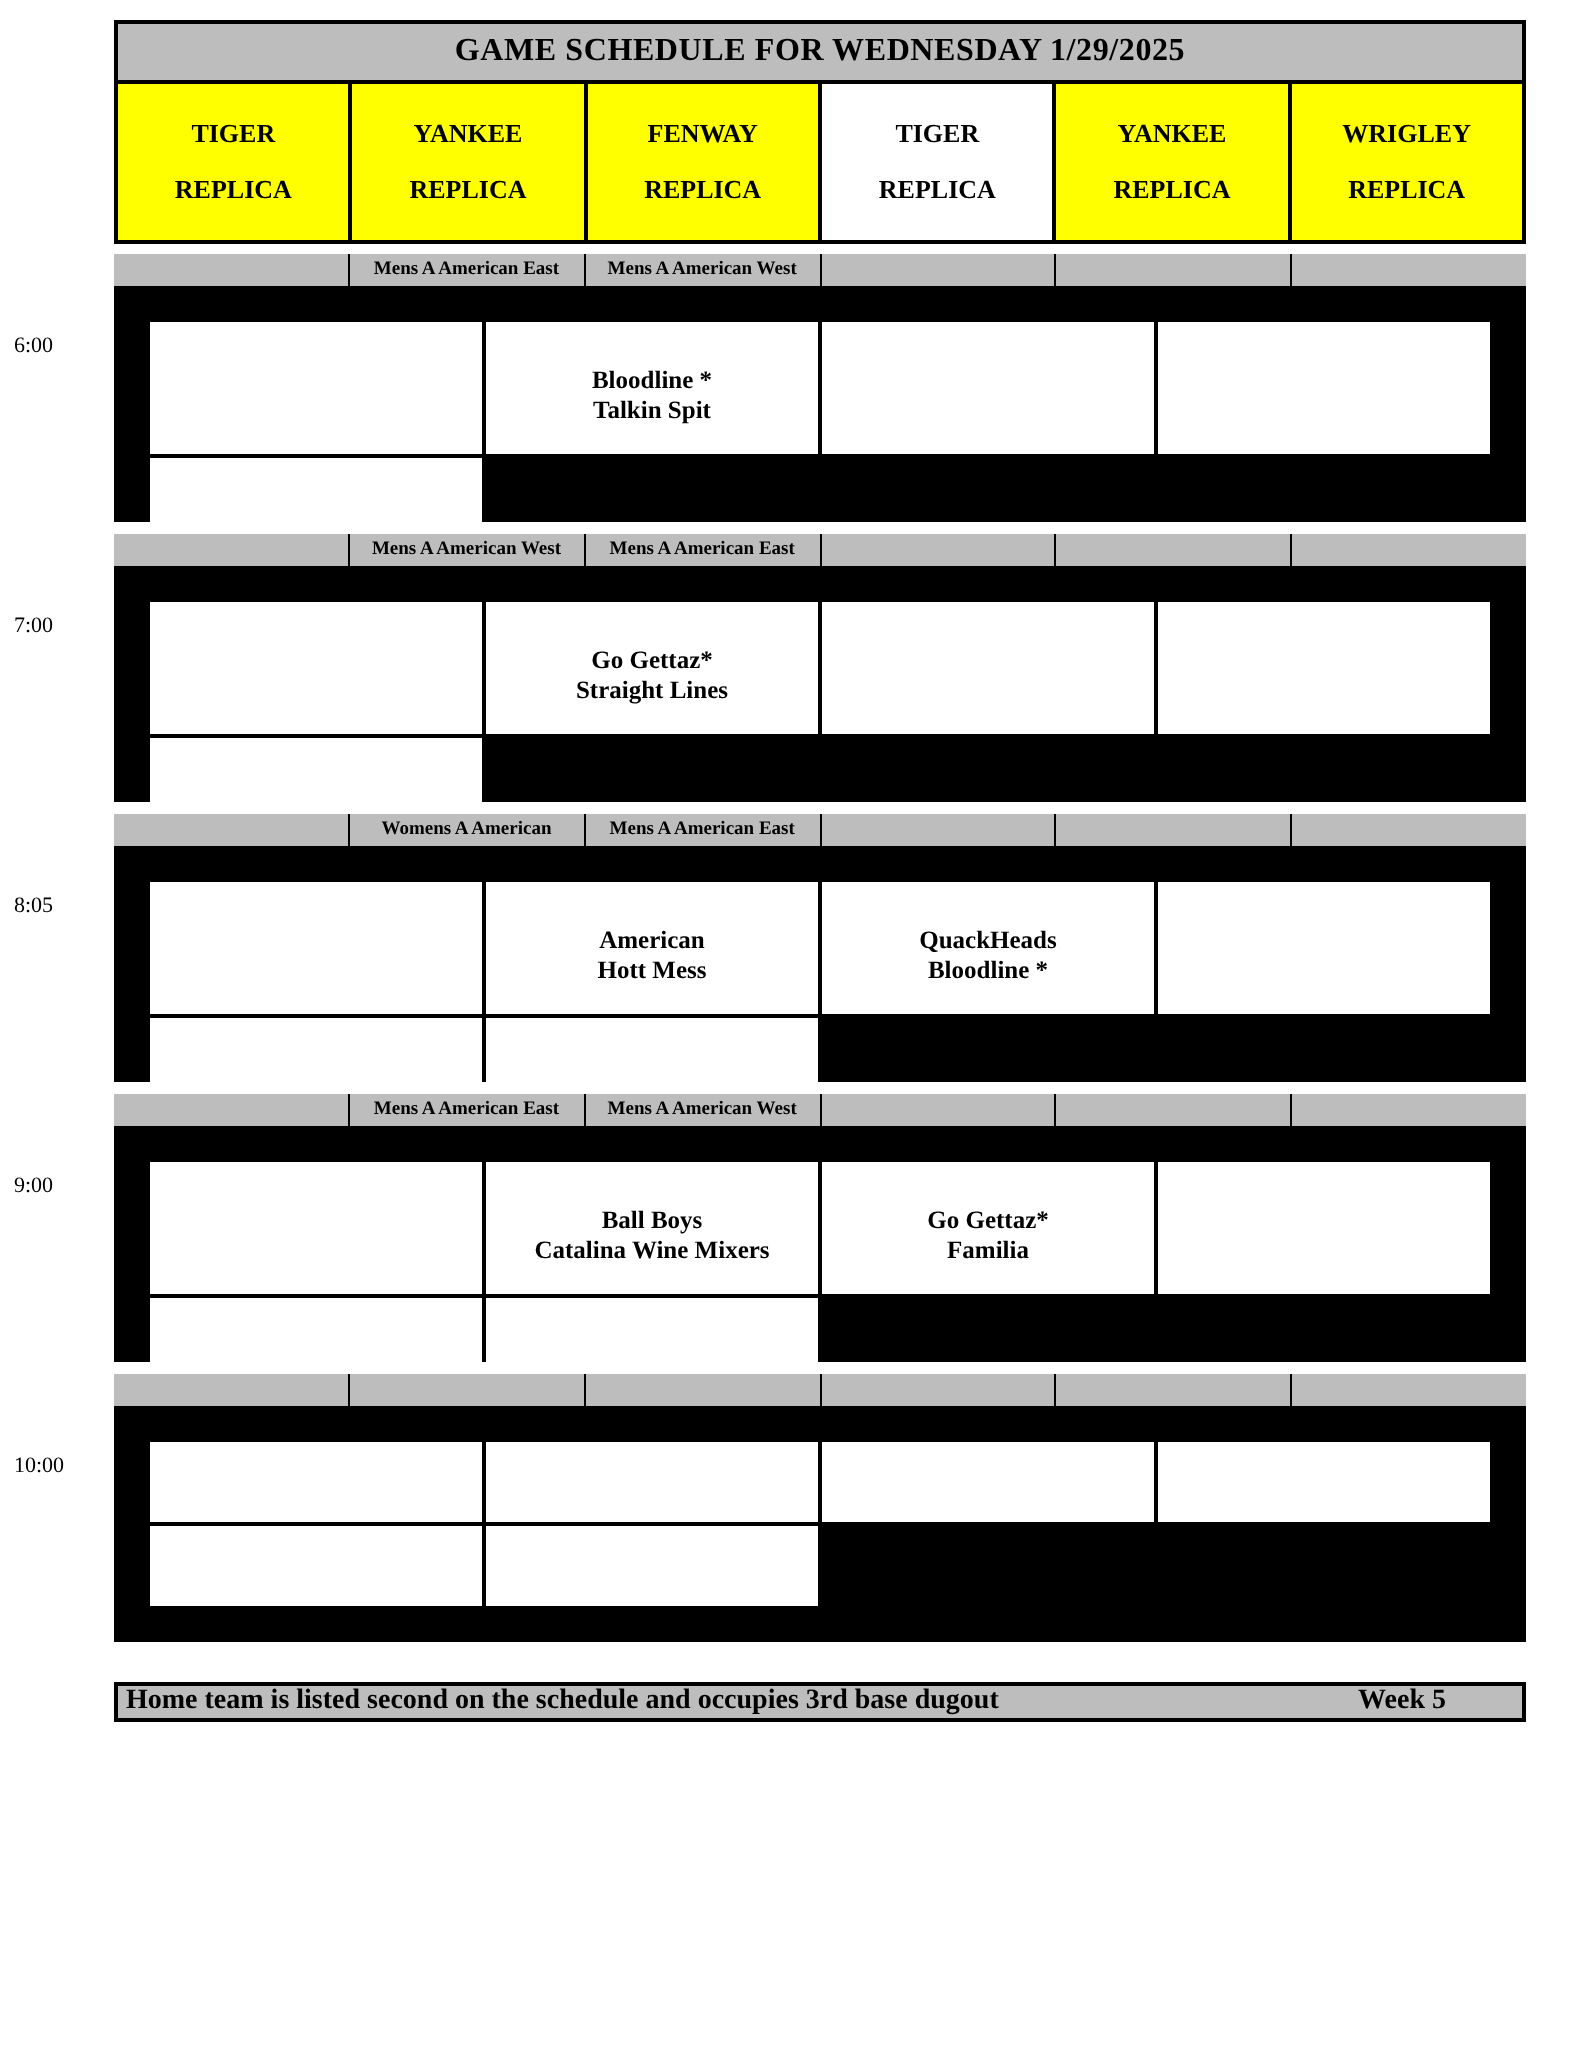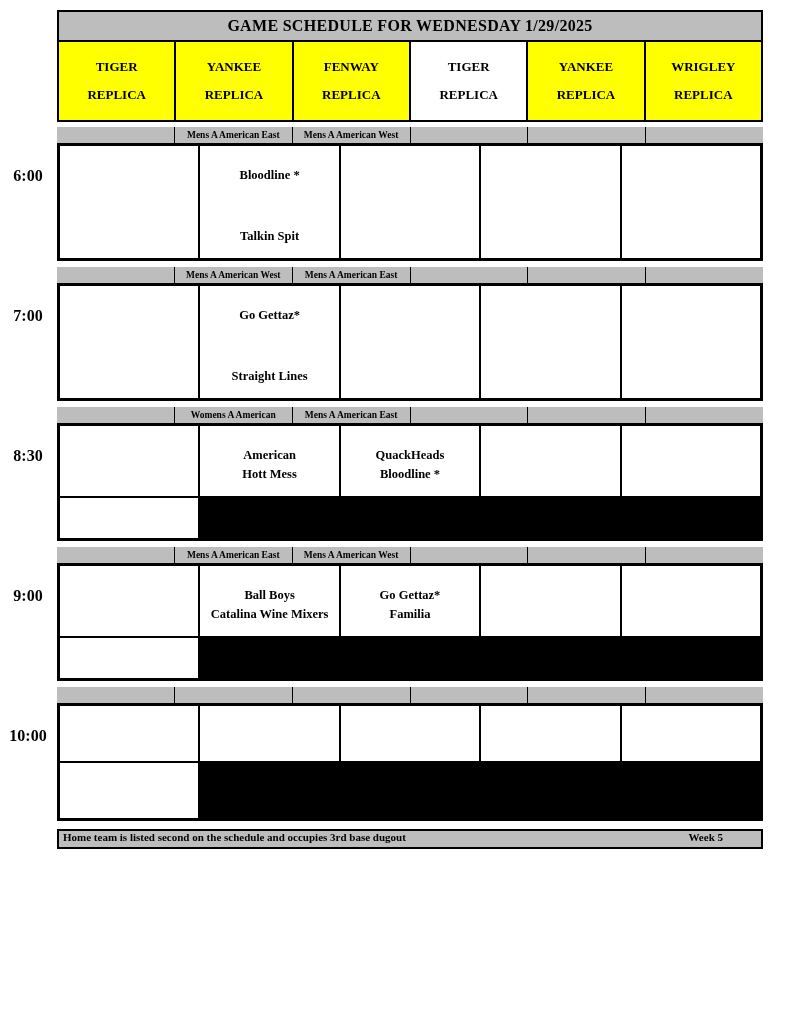--- a/index.html
+++ b/index.html
@@ -24,47 +24,47 @@
   .hcell {
     background:#ffff00; display:flex; flex-direction:column;
     align-items:center; justify-content:center; gap:12px;
     font-weight:bold; font-size:13px;
   }
   .hcell.white { background:#ffffff; }
 
   .slot { position:relative; margin-bottom:6px; }
   .time {
     position:absolute; left:-50px; top:40px; width:42px;
-    text-align:center; font-weight:bold; font-size:16px;
+    text-align:left; font-weight:normal; font-size:11px;
   }
 
   .strip {
     display:grid; grid-template-columns:repeat(6,1fr);
     background:#000; gap:1px; padding:0; height:16px;
   }
   .scell {
     background:#bdbdbd; display:flex; align-items:center; justify-content:center;
     font-weight:bold; font-size:9.5px; white-space:nowrap; overflow:hidden;
   }
 
   .grow {
-    display:grid; grid-template-columns:repeat(5,1fr);
-    background:#000; gap:2px; padding:3px; height:118px;
+    display:grid; grid-template-columns:repeat(4,1fr);
+    background:#000; gap:2px; padding:18px; height:118px;
   }
   .gcell {
     background:#ffffff; display:flex; flex-direction:column;
     justify-content:space-between; align-items:center; text-align:center;
     padding:22px 5px 14px;
   }
   .team { font-weight:bold; font-size:12.5px; line-height:15px; }
 
   .footer {
-    margin-top:8px; background:#bdbdbd; border:2px solid #000;
-    height:20px; display:flex; justify-content:space-between;
-    padding:0 4px; font-weight:bold; font-size:11px;
+    margin-top:20px; background:#bdbdbd; border:2px solid #000;
+    height:20px; display:flex; align-items:center; justify-content:space-between;
+    padding:0 4px; font-weight:bold; font-size:14px;
   }
   .week { margin-right:34px; }
 </style>
 </head>
 <body>
 
 <div class="page">
   <div class="sched">
 
     <div class="title">GAME SCHEDULE FOR WEDNESDAY 1/29/2025</div>
@@ -158,21 +158,21 @@
           <div class="team"></div>
         </div>
         <div class="gcell">
           <div class="team"></div>
           <div class="team"></div>
         </div>
       </div>
     </div>
 
     <div class="slot">
-      <div class="time">8:30</div>
+      <div class="time">8:05</div>
       <div class="strip">
         <div class="scell"></div>
         <div class="scell">Womens A American</div>
         <div class="scell">Mens A American East</div>
         <div class="scell"></div>
         <div class="scell"></div>
         <div class="scell"></div>
       </div>
       <div class="grow">
         <div class="gcell">

